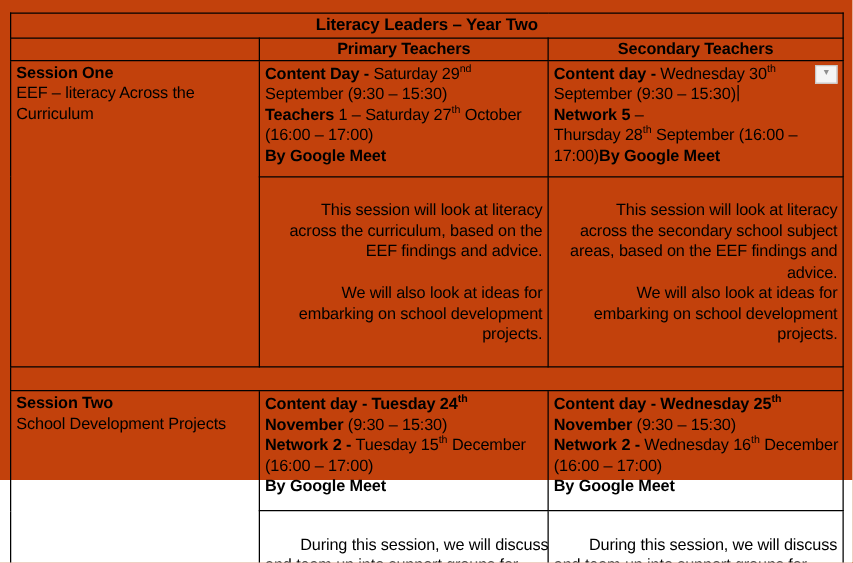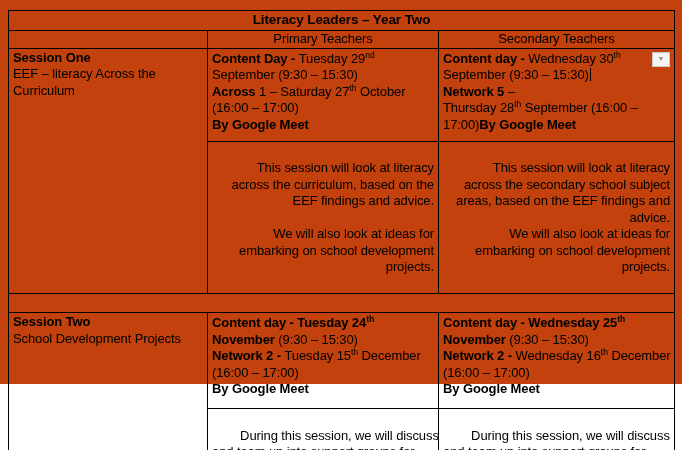--- a/index.html
+++ b/index.html
@@ -40,21 +40,21 @@
   .title-cell {
     text-align: center;
     font-weight: bold;
     font-size: 13.5px;
     height: 19px;
     vertical-align: middle !important;
     padding: 0 !important;
   }
   .head-cell {
     text-align: center;
-    font-weight: normal;
+    font-weight: bold;
     height: 16px;
     vertical-align: middle !important;
     padding: 0 !important;
   }
   .sched { white-space: nowrap; padding-top: 2px !important; }
   .desc  { white-space: pre; padding-top: 2px !important; }
   .b { font-weight: bold; text-align: right; }
   sup {
     font-size: 8.5px;
     vertical-align: super;
@@ -118,23 +118,23 @@
         <span>Secondary Teachers</span>
       </td>
     </tr>
 
     <tr>
       <td rowspan="2">
         <span class="b">Session One</span><br>
         <span>EEF – literacy Across the Curriculum</span>
       </td>
       <td class="sched h-s1s">
-        <span class="b">Content Day - </span><span>Tuesday 29</span><sup>nd</sup><br>
+        <span class="b">Content Day - </span><span>Saturday 29</span><sup>nd</sup><br>
         <span>September (9:30 – 15:30)</span><br>
-        <span class="b">Across</span><span> 1 – Saturday 27</span><sup>th</sup><span> October</span><br>
+        <span class="b">Teachers</span><span> 1 – Saturday 27</span><sup>th</sup><span> October</span><br>
         <span>(16:00 – 17:00)</span><br>
         <span class="b">By Google Meet</span>
       </td>
       <td class="sched h-s1s rel">
         <span class="dd">▼</span>
         <span class="b">Content day - </span><span>Wednesday 30</span><sup>th</sup><br>
         <span>September (9:30 – 15:30)</span><span class="caret"></span><br>
         <span class="b">Network 5</span><span> –</span><br>
         <span>Thursday 28</span><sup>th</sup><span> September (16:00 –</span><br>
         <span>17:00)</span><span class="b">By Google Meet</span>

